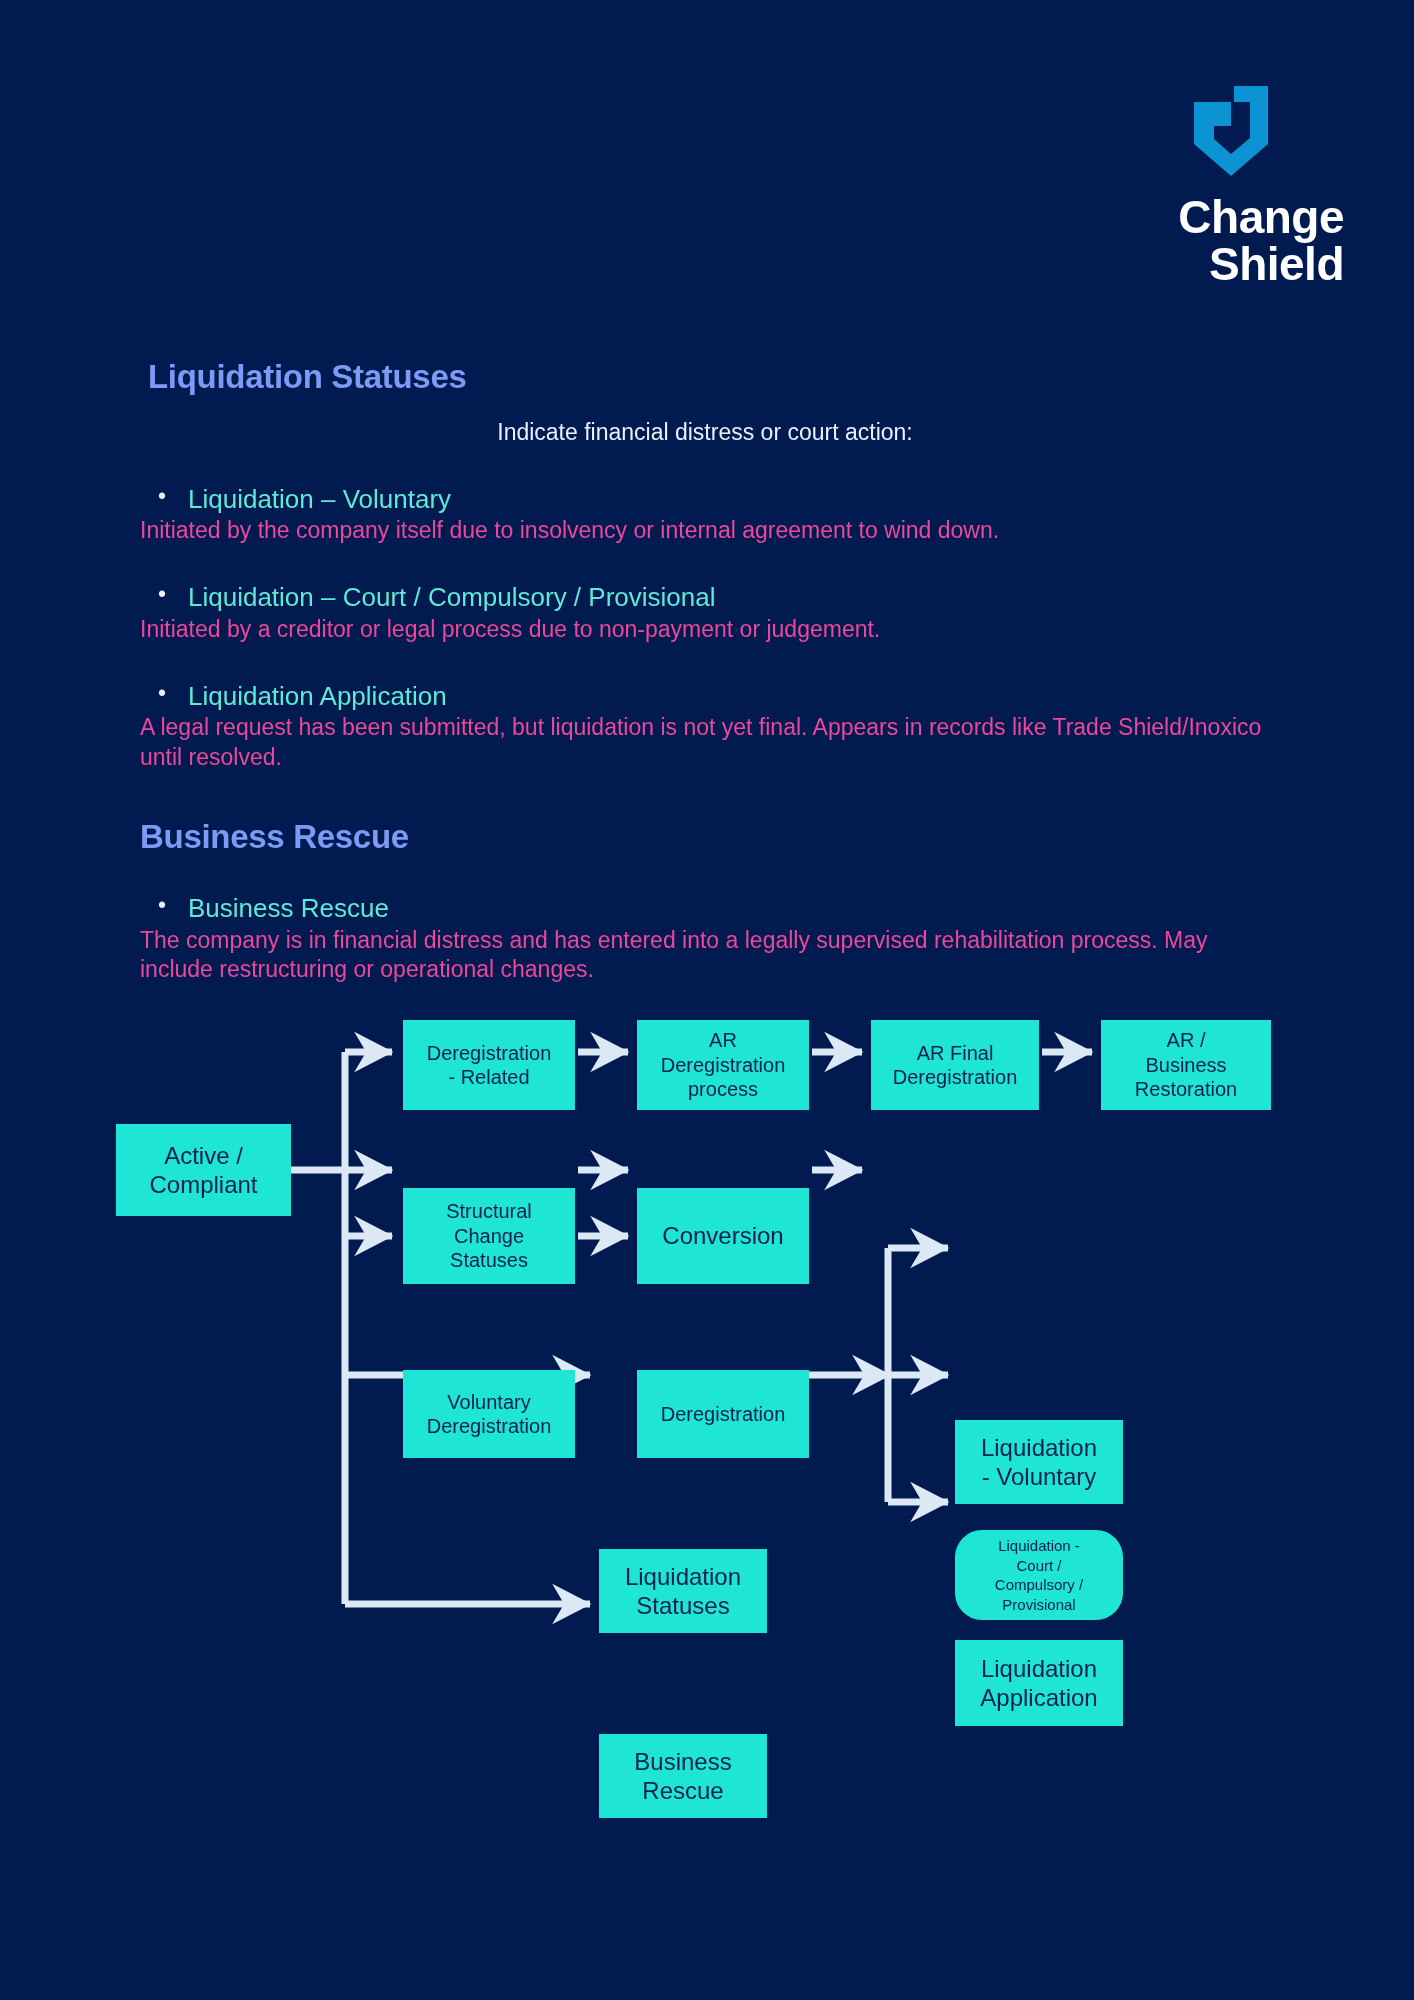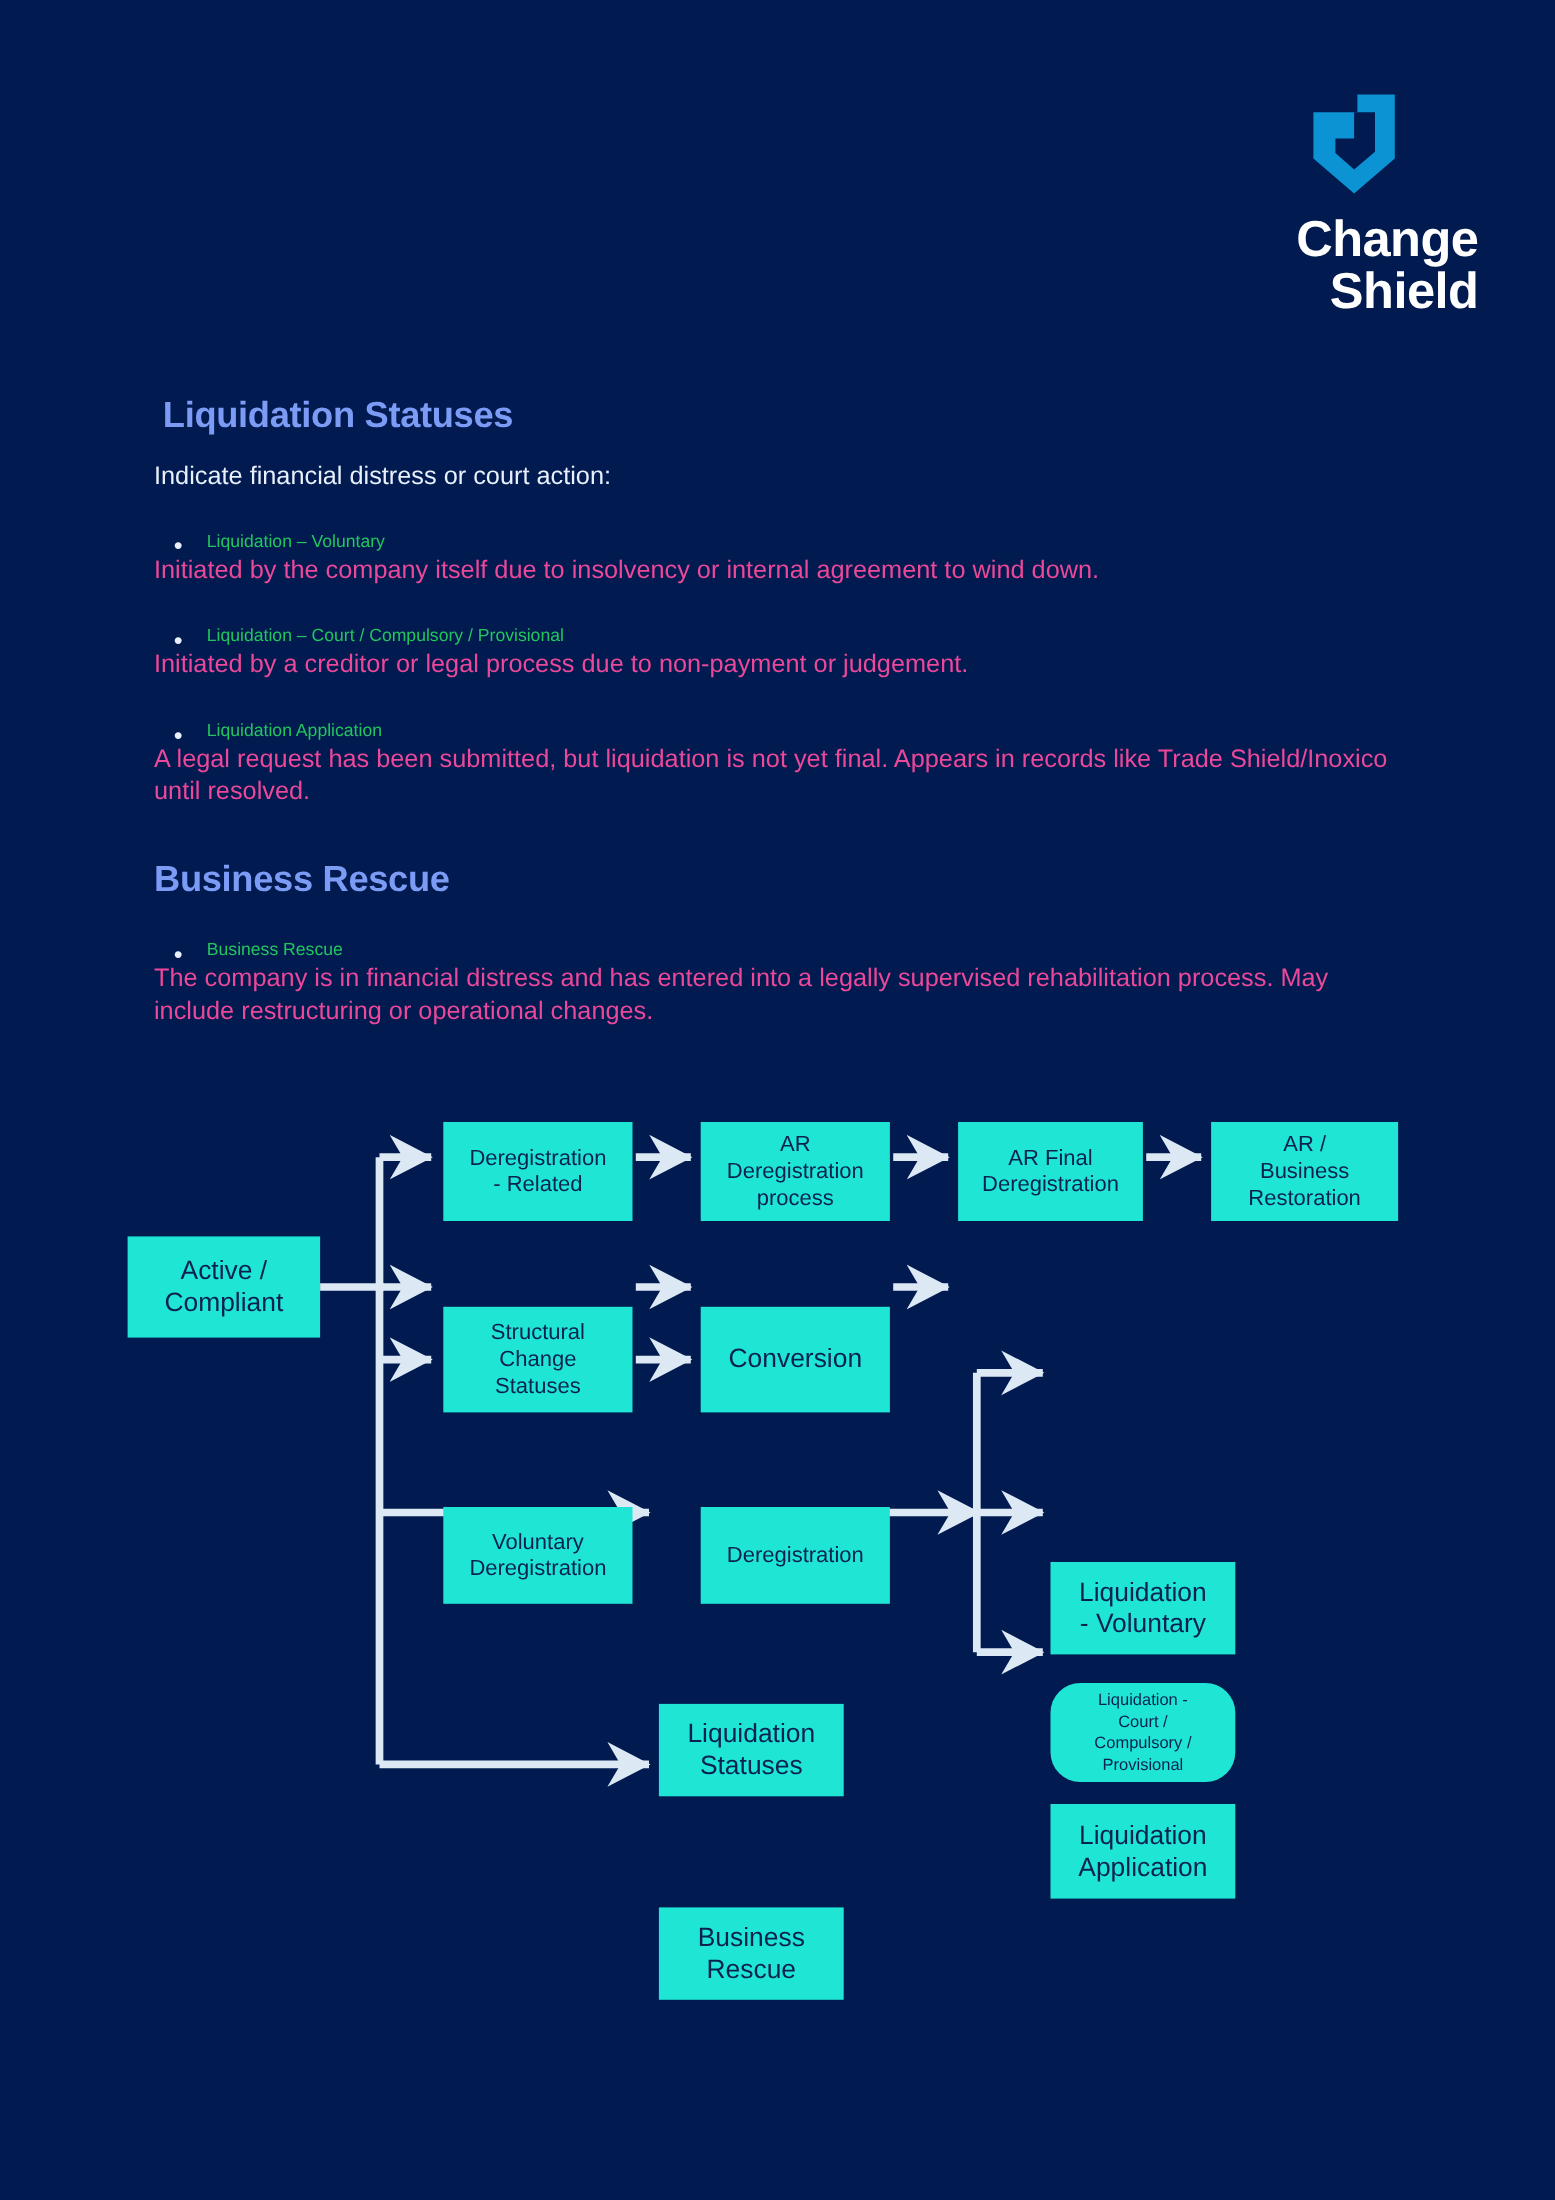--- a/index.html
+++ b/index.html
@@ -54,32 +54,33 @@
     font-weight: bold;
     color: #7c9bf5;
     letter-spacing: -0.3px;
   }
   h2.sec-head.indented { padding-left: 8px; }
   .lede {
     margin: 22px 0 0 0;
     font-size: 23px;
     line-height: 1.25;
     color: #e7f0fb;
+    text-align: center;
   }
   ul.bullets {
     margin: 14px 0 0 0;
     padding: 0;
     list-style: none;
   }
   ul.bullets li.bullet {
     position: relative;
     padding-left: 48px;
-    font-size: 16px;
+    font-size: 26px;
     line-height: 1.28;
-    color: #22c55e;
+    color: #5eead4;
     margin-top: 36px;
   }
   ul.bullets li.bullet::before {
     content: "\2022";
     position: absolute;
     left: 18px;
     top: -1px;
     font-size: 23px;
     color: #e7f0fb;
   }

